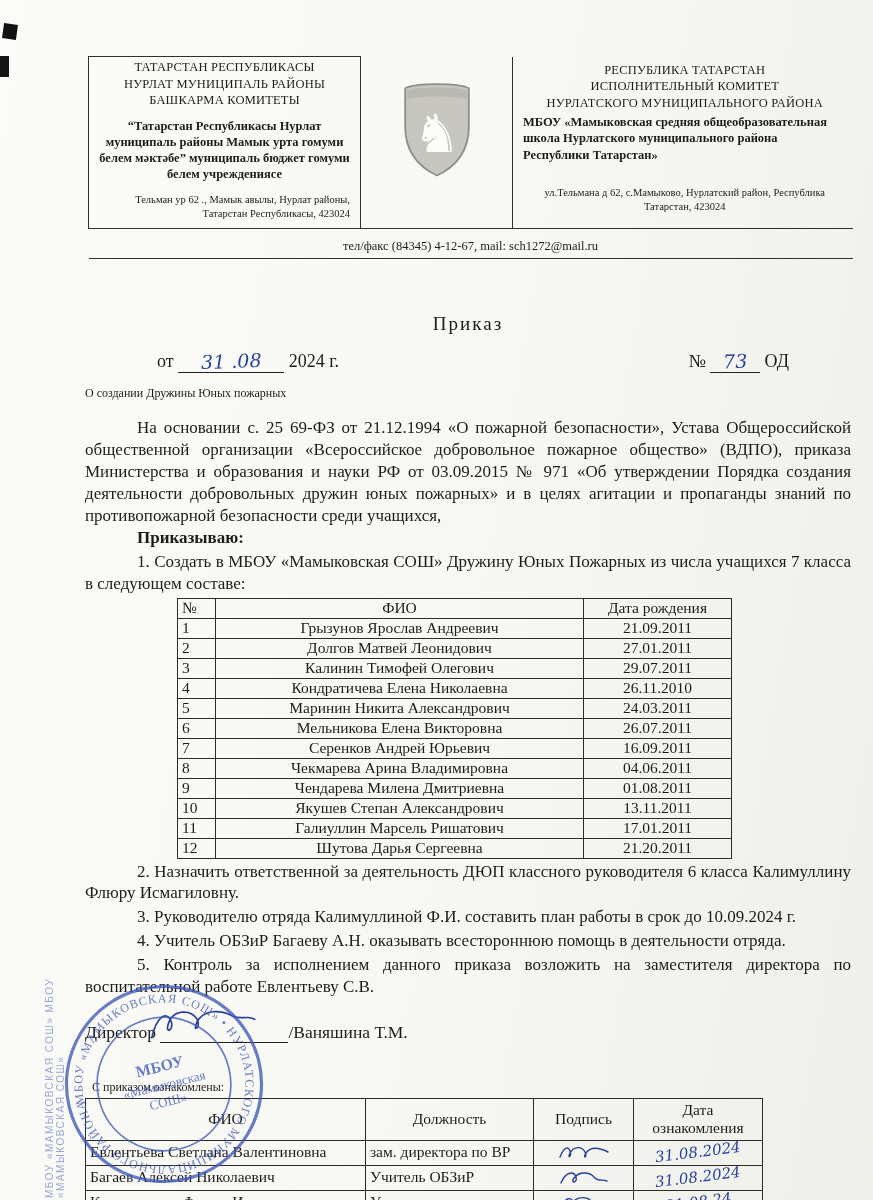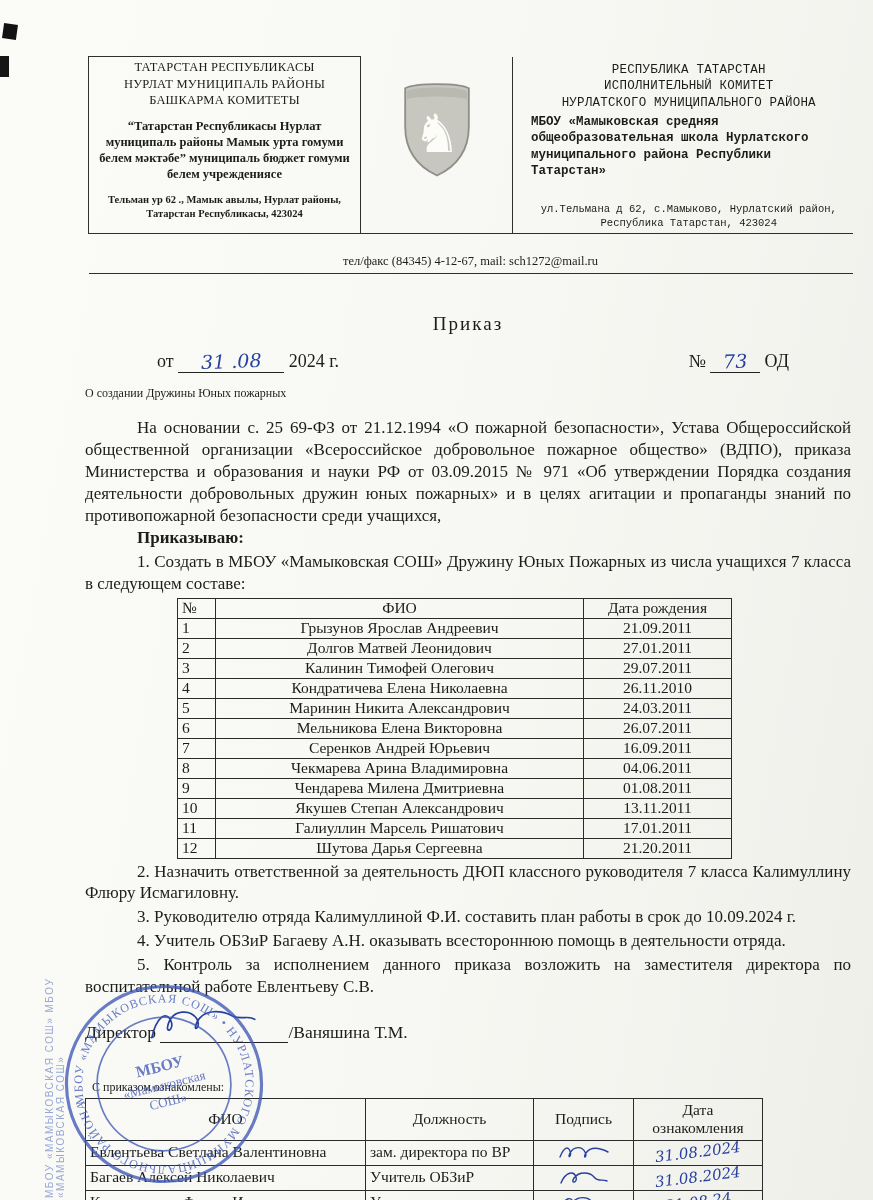--- a/index.html
+++ b/index.html
@@ -12,27 +12,27 @@
   }
   
   .blob-a { position:absolute; left:3px; top:24px; width:14px; height:15px; background:#121212; transform:rotate(8deg); }
   .blob-b { position:absolute; left:0; top:56px; width:9px; height:21px; background:#161616; }
 
   
   table.header { position:absolute; left:88px; top:56px; width:764px; border-collapse:collapse; table-layout:fixed; }
   table.header td { vertical-align:top; }
   td.h-left { width:272px; border:1.6px solid #2f2f2c; padding:2px 10px 7px; text-align:center; }
   td.h-center { width:152px; border-bottom:1.6px solid #2f2f2c; text-align:center; vertical-align:middle; }
-  td.h-right { width:340px; border-left:1.6px solid #2f2f2c; border-bottom:1.6px solid #2f2f2c; padding:5px 6px 3px 18px; text-align:center;font-family:Liberation Mono, monospace; }
+  td.h-right { width:340px; border-left:1.6px solid #2f2f2c; border-bottom:1.6px solid #2f2f2c; padding:5px 6px 3px 10px; text-align:center; }
   .h-caps { font-size:12.5px; line-height:1.32; letter-spacing:.2px; }
   .h-org { font-weight:bold; font-size:12.5px; line-height:1.3; margin-top:9px; }
   .h-org-right { font-weight:bold; font-size:12.5px; line-height:1.3; margin-top:3px; text-align:left; }
-  .h-addr { font-size:10.5px; line-height:1.35; margin-top:10px; text-align:center;font-weight:bold; }
+  .h-addr { font-size:10.5px; line-height:1.35; margin-top:10px; text-align:right; }
   .h-addr-right { font-size:10.5px; line-height:1.35; margin-top:23px; text-align:center; }
-  td.h-contact { border-bottom:1.6px solid #2f2f2c; text-align:center; font-size:12.5px; padding:20px 0 4px; }
+  td.h-contact { border-bottom:1.6px solid #2f2f2c; text-align:center; font-size:12.5px; padding:10px 0 4px; }
   .emblem { display:inline-block; margin-top:24px; }
 
   
   .content { position:absolute; left:85px; top:266px; width:766px; font-size:17px; line-height:1.29;margin-top:46px; }
   .title { text-align:center; font-size:19px; font-weight:400; letter-spacing:2px; }
   .order-line { display:flex; justify-content:space-between; margin:10px 62px 0 72px; font-size:18px; align-items:flex-end; }
   .blank { display:inline-block; border-bottom:1.6px solid #222; text-align:center; vertical-align:bottom; }
   .date-blank { width:106px; } .num-blank { width:50px; }
   .hand { font-family:"DejaVu Serif", serif; font-style:italic; color:#27409f; }
   .hand-big { font-size:19px; display:inline-block; transform:rotate(-2deg) translateY(2px); }
@@ -193,21 +193,21 @@
             <td>17.01.2011</td>
           </tr>
           <tr>
             <td>12</td>
             <td>Шутова Дарья Сергеевна</td>
             <td>21.20.2011</td>
           </tr>
         </tbody>
     </table>
 
-    <p class="para">2. Назначить ответственной за деятельность ДЮП классного руководителя 7 класса Калимуллину Флюру Исмагиловну.</p>
+    <p class="para">2. Назначить ответственной за деятельность ДЮП классного руководителя 6 класса Калимуллину Флюру Исмагиловну.</p>
     <p class="para">3. Руководителю отряда Калимуллиной Ф.И. составить план работы в срок до 10.09.2024 г.</p>
     <p class="para">4. Учитель ОБЗиР Багаеву А.Н. оказывать всестороннюю помощь в деятельности отряда.</p>
     <p class="para">5. Контроль за исполнением данного приказа возложить на заместителя директора по воспитательной работе Евлентьеву С.В.</p>
   </div>
 
   <div class="director-row">
     <span>Директор</span>
     <span class="blank dir-blank"></span><span>/Ваняшина Т.М.</span>
     <svg class="dir-sig" width="112" height="36" viewBox="0 0 112 36">
       <path d="M4,28 C10,8 20,2 24,12 C28,22 16,27 22,14 C28,2 44,2 50,12 C55,21 44,27 50,16 C58,2 76,6 86,12 C94,17 102,12 108,17" stroke="#27409f" stroke-width="1.7" fill="none" stroke-linecap="round" transform="rotate(-4 56 18)"></path>

